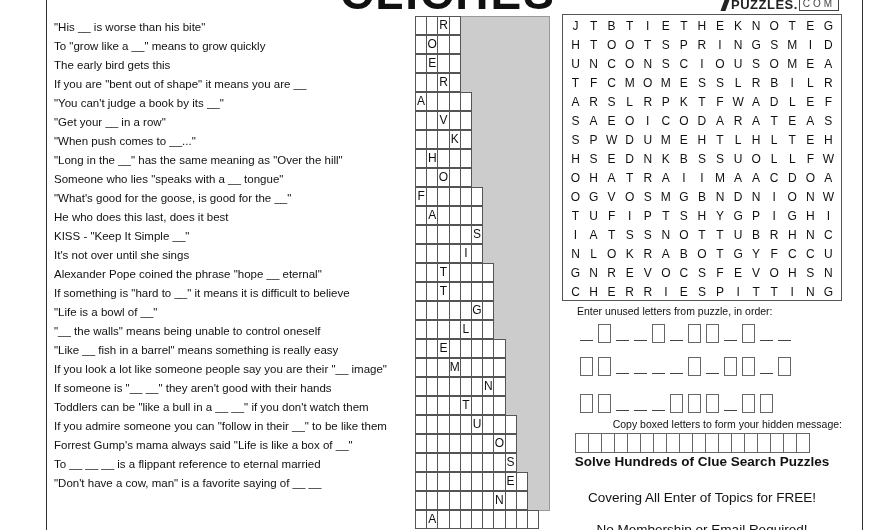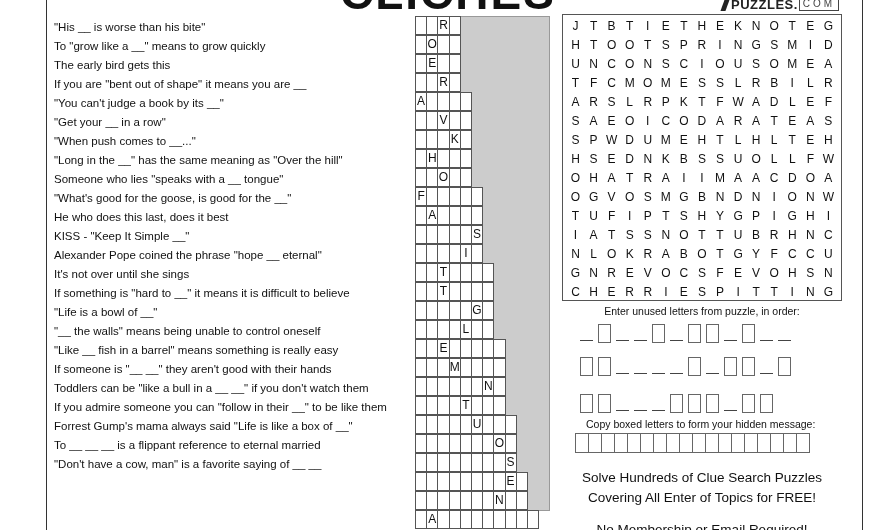--- a/index.html
+++ b/index.html
@@ -21,26 +21,26 @@
 
   .answer-area { position: absolute; left: 415px; top: 16px; width: 136px; height: 514px; }
   .grey-bg { position: absolute; left: 0; top: 0; width: 135px; height: 495px; background: #cccccc; border: 1px solid #999; }
   .arow { position: absolute; left: 0; height: 19px; display: flex; }
   .acell { width: 12.2px; height: 19px; border: 1px solid #555; margin-right: -1px; background: #fff; font-size: 12px; line-height: 17px; text-align: center; color: #111; }
 
   .ws { position: absolute; left: 562px; top: 14px; width: 280px; height: 287px; border: 1px solid #555; padding: 2px 4px; }
   .ws-row { display: flex; justify-content: space-between; height: 19px; line-height: 19px; font-size: 12px; }
   .ws-letter { width: 17px; text-align: center; color: #111; }
 
-  .unused-label { position: absolute; left: 562px; top: 305px; width: 280px; text-align: center; font-size: 10.5px; color: #111; }
+  .unused-label { position: absolute; left: 577px; top: 305px; width: 280px; text-align: left; font-size: 10.5px; color: #111; }
   .blank-row { position: absolute; left: 580px; display: flex; align-items: flex-end; gap: 5px; }
   .blank-line { width: 13px; height: 1px; background: #444; margin-bottom: 2px; }
   .blank-box { width: 13px; height: 19px; border: 1px solid #666; }
 
-  .copy-label { position: absolute; left: 586px; top: 418px; width: 280px; text-align: left; font-size: 10.5px; color: #111; }
+  .copy-label { position: absolute; left: 562px; top: 418px; width: 280px; text-align: right; font-size: 10.5px; color: #111; }
   .message-boxes { position: absolute; left: 575px; top: 433px; display: flex; }
   .msg-box { width: 14px; height: 20px; border: 1px solid #666; margin-right: -1px; }
 
   .promo { position: absolute; left: 562px; width: 280px; text-align: center; font-size: 13.5px; color: #111; }
 </style>
 </head>
 <body>
 
 <div class="page-border-left"></div>
 <div class="page-border-right"></div>
@@ -59,26 +59,27 @@
     <div class="clue">The early bird gets this</div>
     <div class="clue">If you are "bent out of shape" it means you are __</div>
     <div class="clue">"You can't judge a book by its __"</div>
     <div class="clue">"Get your __ in a row"</div>
     <div class="clue">"When push comes to __..."</div>
     <div class="clue">"Long in the __" has the same meaning as "Over the hill"</div>
     <div class="clue">Someone who lies "speaks with a __ tongue"</div>
     <div class="clue">"What's good for the goose, is good for the __"</div>
     <div class="clue">He who does this last, does it best</div>
     <div class="clue">KISS - "Keep It Simple __"</div>
+    <div class="clue">It's not over until she sings</div>
     <div class="clue">Alexander Pope coined the phrase "hope __ eternal"</div>
-    <div class="clue">It's not over until she sings</div>
     <div class="clue">If something is "hard to __" it means it is difficult to believe</div>
     <div class="clue">"Life is a bowl of __"</div>
     <div class="clue">"__ the walls" means being unable to control oneself</div>
     <div class="clue">"Like __ fish in a barrel" means something is really easy</div>
+    <div class="clue">If you look a lot like someone people say you are their "__ image"</div>
     <div class="clue">If someone is "__ __" they aren't good with their hands</div>
     <div class="clue">Toddlers can be "like a bull in a __ __" if you don't watch them</div>
     <div class="clue">If you admire someone you can "follow in their __" to be like them</div>
     <div class="clue">Forrest Gump's mama always said "Life is like a box of __"</div>
     <div class="clue">To __ __ __ is a flippant reference to eternal married</div>
     <div class="clue">"Don't have a cow, man" is a favorite saying of __ __</div>
   </div>
 
 <div class="answer-area">
   <div class="grey-bg"></div>
@@ -641,15 +642,15 @@
     <div class="msg-box"></div>
     <div class="msg-box"></div>
     <div class="msg-box"></div>
     <div class="msg-box"></div>
     <div class="msg-box"></div>
     <div class="msg-box"></div>
     <div class="msg-box"></div>
     <div class="msg-box"></div>
   </div>
 
-<div class="promo" style="top:470px;">Solve Hundreds of Clue Search Puzzles</div>
+<div class="promo" style="top:454px;font-weight:bold;">Solve Hundreds of Clue Search Puzzles</div>
 <div class="promo" style="top:490px;">Covering All Enter of Topics for FREE!</div>
 <div class="promo" style="top:522px;">No Membership or Email Required!</div>
 
 </body></html>

